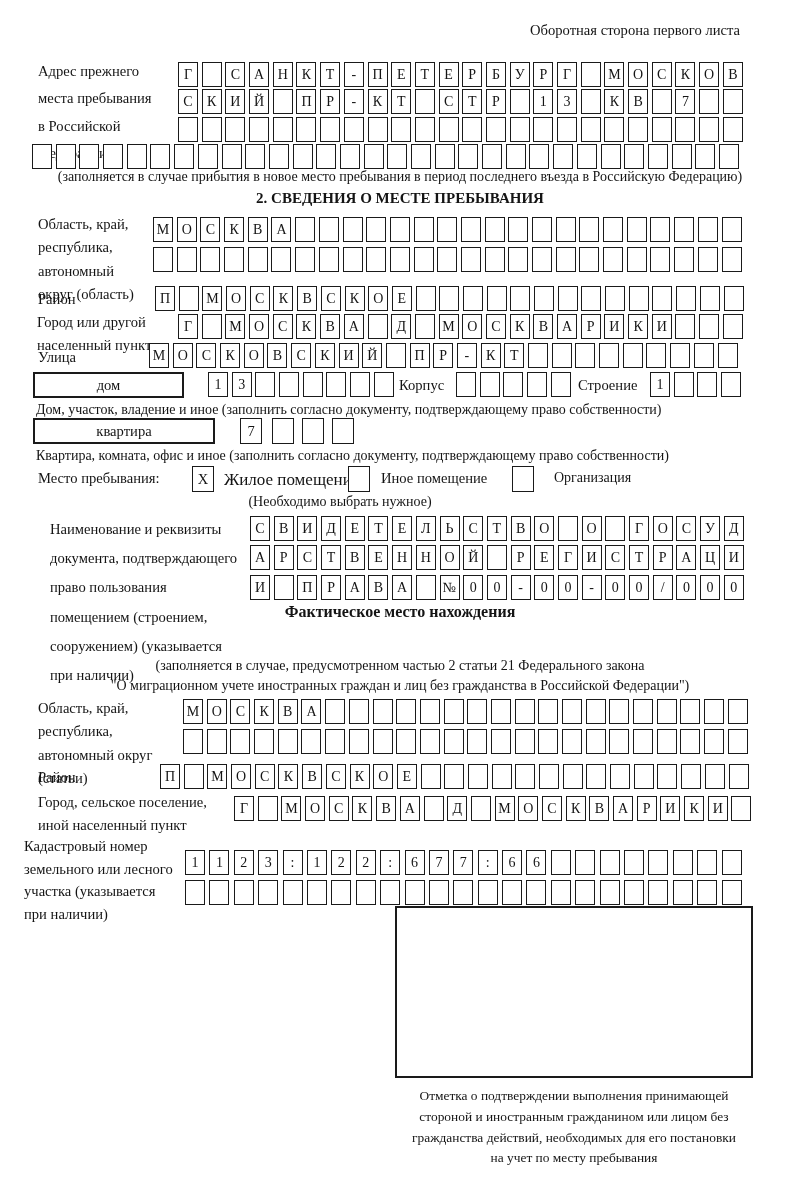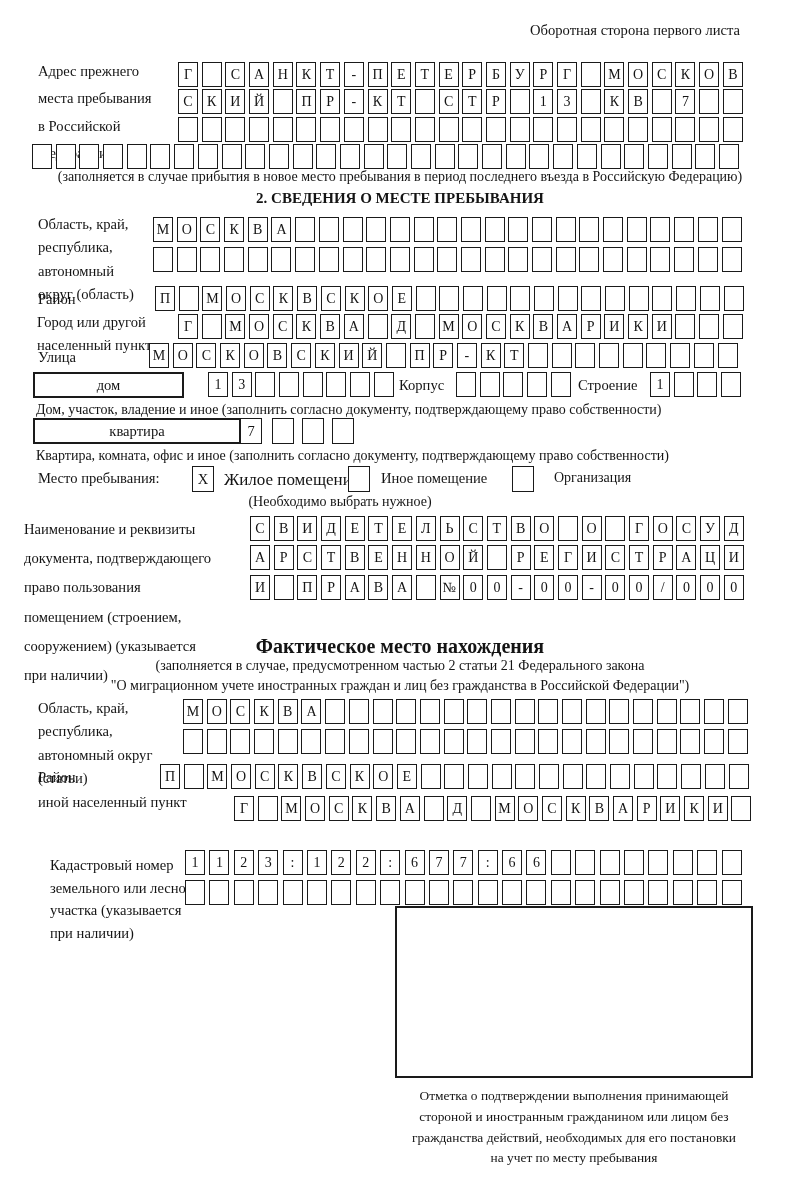--- a/index.html
+++ b/index.html
@@ -327,39 +327,39 @@
     </div>
   <div class="abs inline-lbl" style="left:578px;top:372px;">Строение</div>
   <div class="abs row" style="left:650px;top:372px;">
       <span class="cell">1</span>
       <span class="cell"></span>
       <span class="cell"></span>
       <span class="cell"></span>
     </div>
   <div class="abs note" style="left:36px;top:402px;">Дом, участок, владение и иное (заполнить согласно документу, подтверждающему право собственности)</div>
 
-  <div class="abs longbox" style="left:33px;top:418px;width:208px;">
+  <div class="abs longbox" style="left:33px;top:418px;width:182px;">
     <span>квартира</span>
   </div>
   <div class="abs bigcell" style="left:240px;top:418px;">7</div>
   <div class="abs bigcell" style="left:272px;top:418px;"></div>
   <div class="abs bigcell" style="left:302px;top:418px;"></div>
   <div class="abs bigcell" style="left:332px;top:418px;"></div>
   <div class="abs note" style="left:36px;top:448px;">Квартира, комната, офис и иное (заполнить согласно документу, подтверждающему право собственности)</div>
 
   <div class="abs" style="left:38px;top:470px;font-size:14.6px;">Место пребывания:</div>
   <div class="abs bigcell" style="left:192px;top:466px;">X</div>
   <div class="abs" style="left:224px;top:470px;font-size:17px;">Жилое помещение</div>
   <div class="abs bigcell" style="left:348px;top:466px;"></div>
   <div class="abs" style="left:381px;top:470px;font-size:14.6px;">Иное помещение</div>
   <div class="abs bigcell" style="left:512px;top:466px;"></div>
   <div class="abs" style="left:554px;top:470px;font-size:14px;">Организация</div>
   <div class="abs note" style="left:40px;top:494px;width:600px;text-align:center;">(Необходимо выбрать нужное)</div>
 
-  <div class="abs" style="left:24px;top:515px;font-size:14.6px;line-height:29.2px;">
+  <div class="abs" style="left:50px;top:515px;font-size:14.6px;line-height:29.2px;">
     <div>Наименование и реквизиты</div>
     <div>документа, подтверждающего</div>
     <div>право пользования</div>
     <div>помещением (строением,</div>
     <div>сооружением) (указывается</div>
     <div>при наличии)</div>
   </div>
   <div class="abs row" style="left:250px;top:516px;">
       <span class="cell">С</span>
       <span class="cell">В</span>
@@ -423,21 +423,21 @@
       <span class="cell">0</span>
       <span class="cell">-</span>
       <span class="cell">0</span>
       <span class="cell">0</span>
       <span class="cell">/</span>
       <span class="cell">0</span>
       <span class="cell">0</span>
       <span class="cell">0</span>
     </div>
 
-  <div class="abs ctr bold" style="top:635px;font-size:20px;">Фактическое место нахождения</div>
+  <div class="abs ctr bold" style="top:603px;font-size:16px;">Фактическое место нахождения</div>
   <div class="abs ctr note" style="top:658px;">(заполняется в случае, предусмотренном частью 2 статьи 21 Федерального закона</div>
   <div class="abs ctr note" style="top:678px;">"О миграционном учете иностранных граждан и лиц без гражданства в Российской Федерации")</div>
 
   <div class="abs lbl2" style="left:38px;top:697px;">
     <div>Область, край,</div>
     <div>республика,</div>
     <div>автономный округ</div>
     <div>(статьи)</div>
   </div>
   <div class="abs row" style="left:183px;top:699px;">
@@ -516,20 +516,21 @@
       <span class="cell"></span>
       <span class="cell"></span>
       <span class="cell"></span>
       <span class="cell"></span>
       <span class="cell"></span>
       <span class="cell"></span>
       <span class="cell"></span>
     </div>
 
   <div class="abs lbl3" style="left:38px;top:791px;">
+    <div>Город, сельское поселение,</div>
     <div>иной населенный пункт</div>
   </div>
   <div class="abs row" style="left:234px;top:796px;">
       <span class="cell">Г</span>
       <span class="cell"></span>
       <span class="cell">М</span>
       <span class="cell">О</span>
       <span class="cell">С</span>
       <span class="cell">К</span>
       <span class="cell">В</span>
@@ -543,21 +544,21 @@
       <span class="cell">К</span>
       <span class="cell">В</span>
       <span class="cell">А</span>
       <span class="cell">Р</span>
       <span class="cell">И</span>
       <span class="cell">К</span>
       <span class="cell">И</span>
       <span class="cell"></span>
     </div>
 
-  <div class="abs lbl3" style="left:50px;top:835px;margin-top:19px;">
+  <div class="abs lbl3" style="left:24px;top:835px;">
     <div>Кадастровый номер</div>
     <div>земельного или лесного</div>
     <div>участка (указывается</div>
     <div>при наличии)</div>
   </div>
   <div class="abs row wideg" style="left:185px;top:850px;">
       <span class="cell">1</span>
       <span class="cell">1</span>
       <span class="cell">2</span>
       <span class="cell">3</span>

